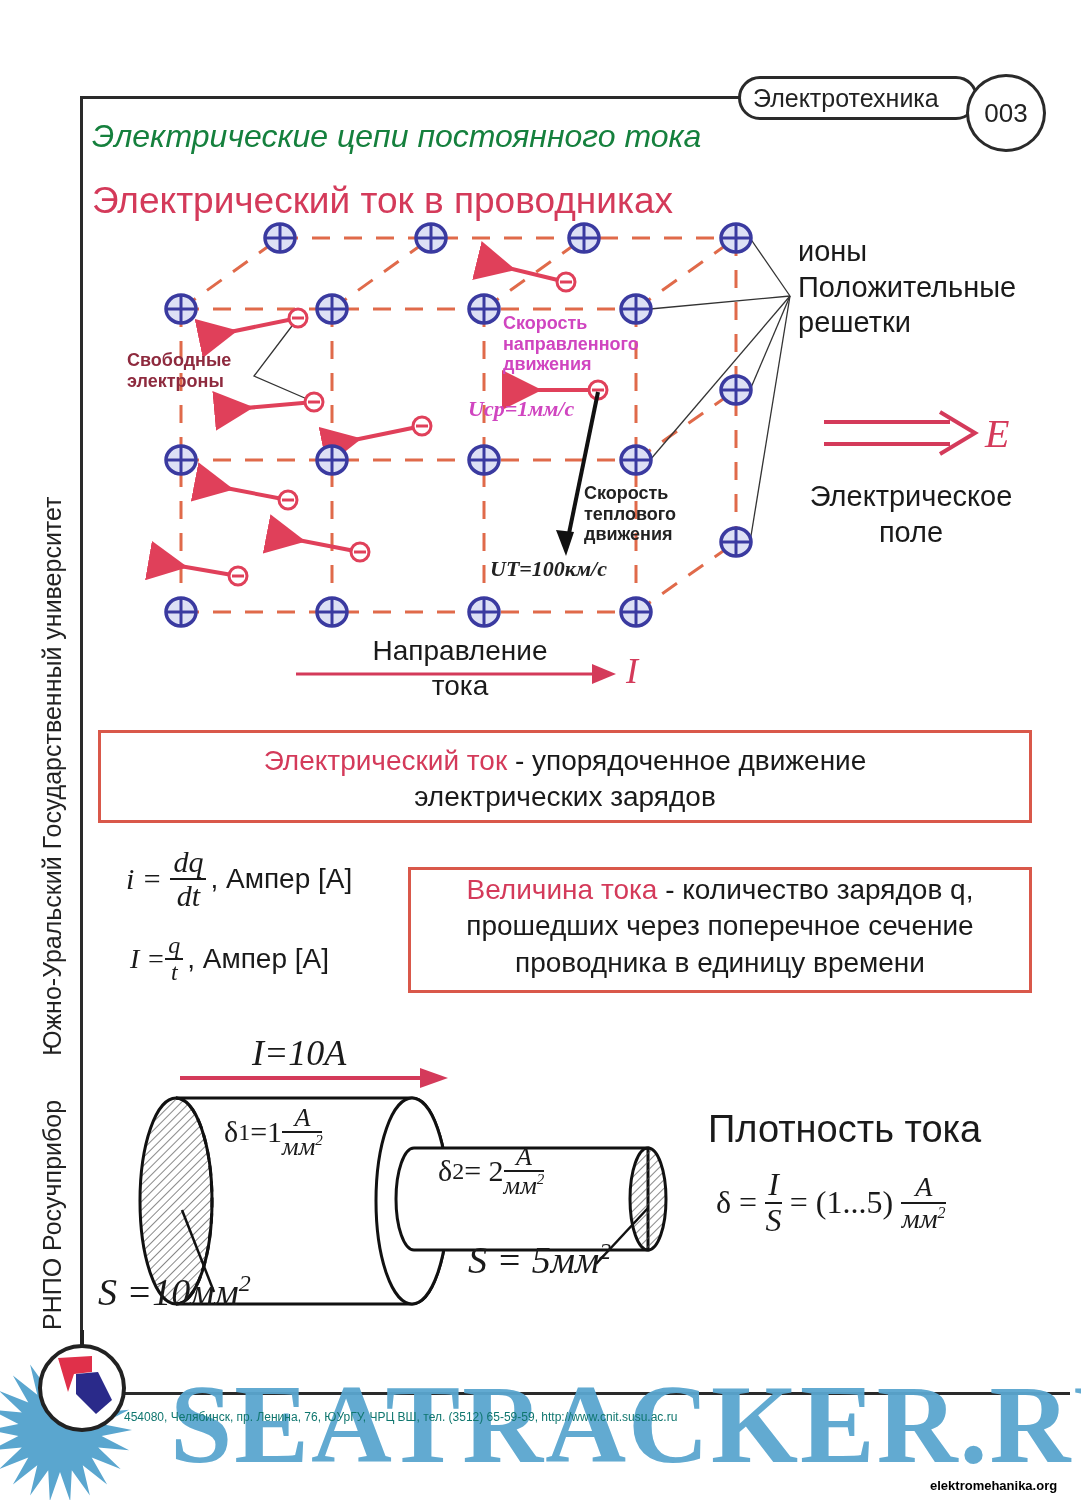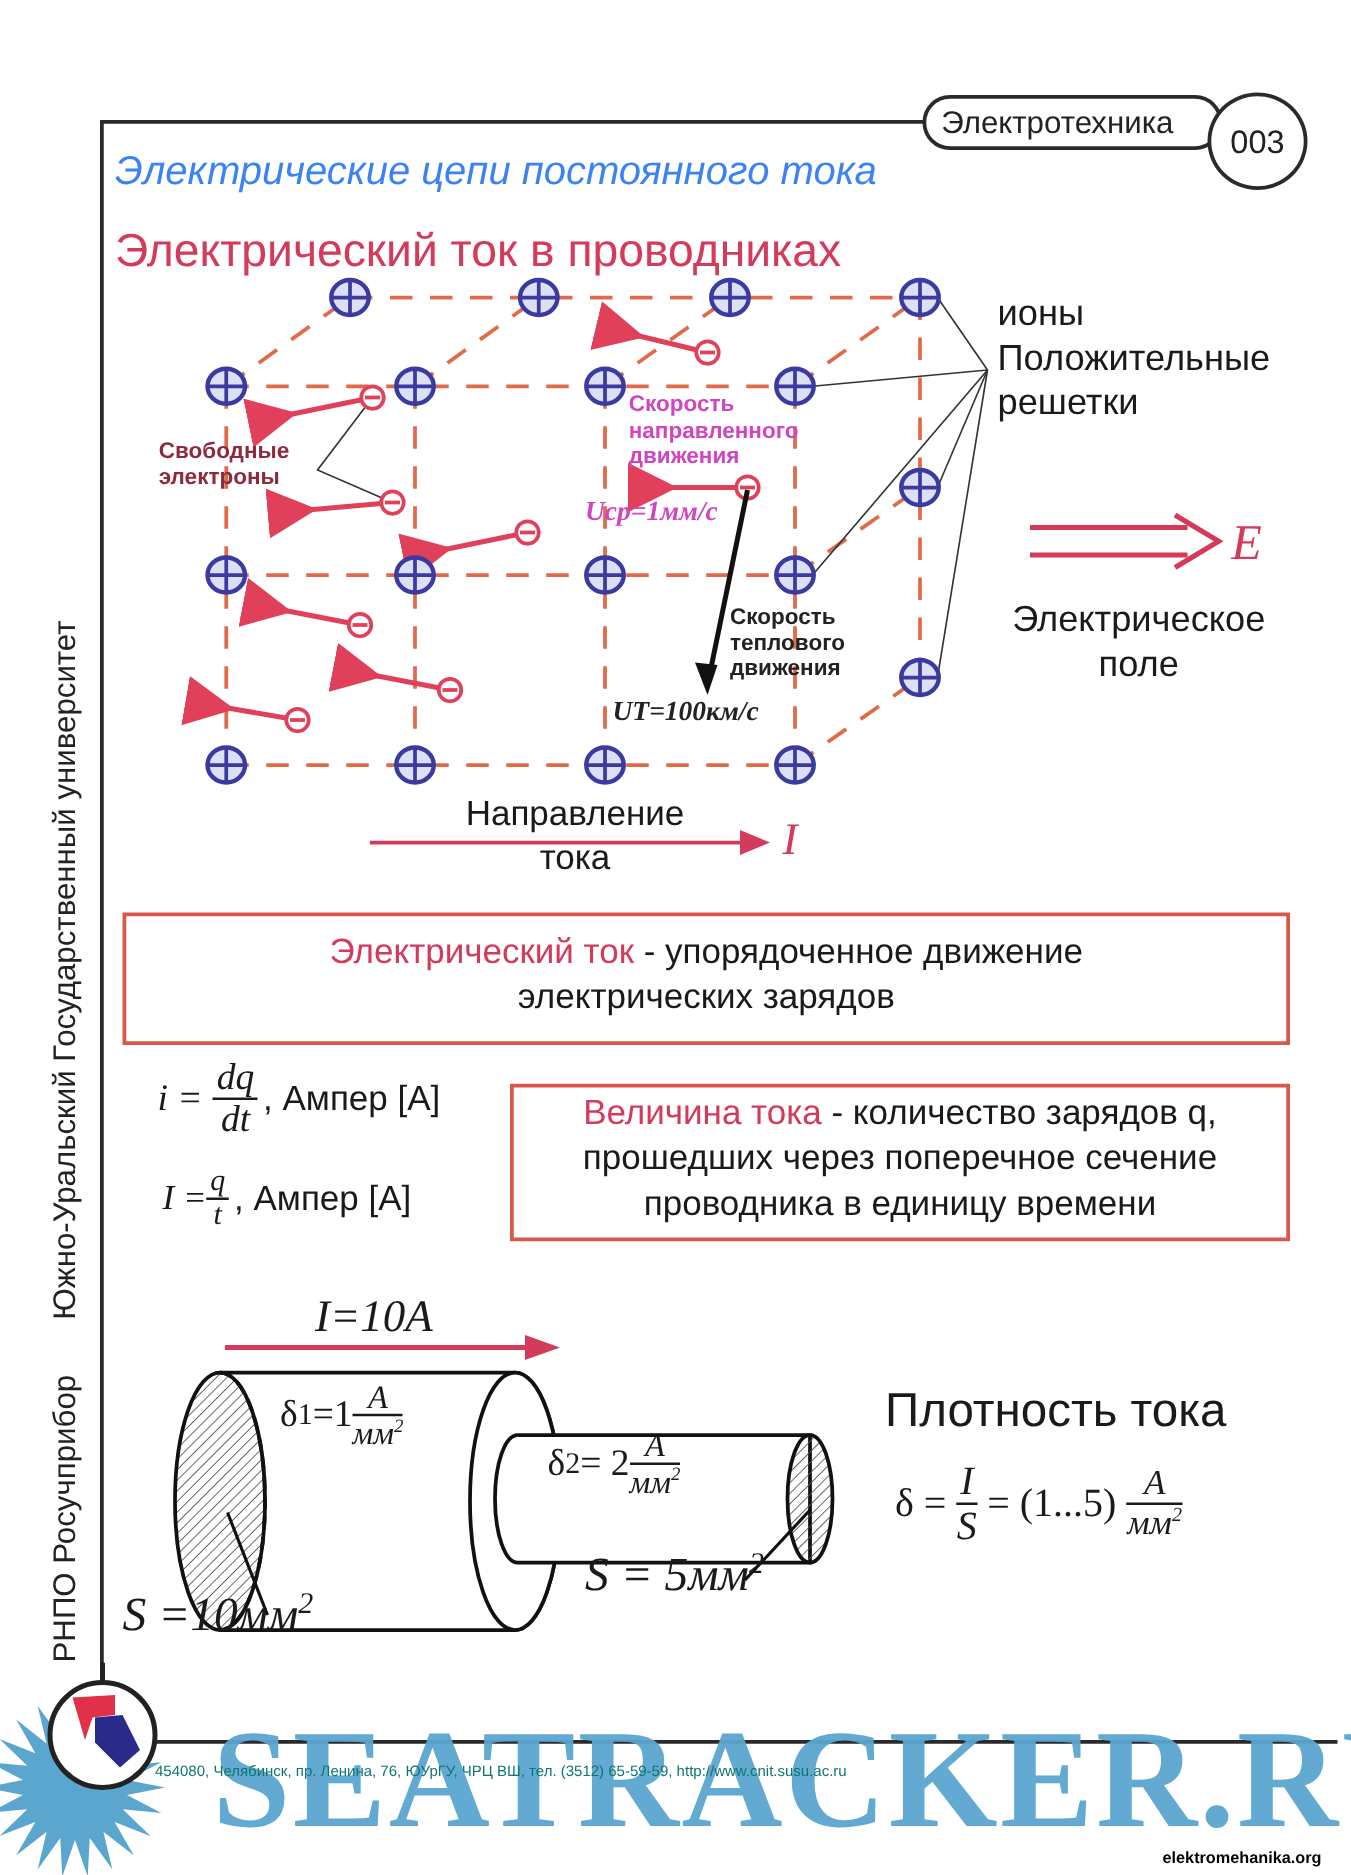--- a/index.html
+++ b/index.html
@@ -13,21 +13,21 @@
   #frame-top { left: 80px; top: 96px; width: 660px; height: 3px; background: #2a2a2a; }
   #frame-bottom { left: 80px; top: 1392px; width: 990px; height: 3px; background: #2a2a2a; }
 
   
   #badge { left: 738px; top: 76px; width: 240px; height: 44px; border: 3px solid #2a2a2a; border-radius: 24px;
            background: #fff; display: flex; align-items: center; padding-left: 12px; box-sizing: border-box;
            font-size: 25px; color: #222; }
   #page-num { left: 966px; top: 74px; width: 74px; height: 72px; border: 3px solid #2a2a2a; border-radius: 50%;
               background: #fff; display: flex; align-items: center; justify-content: center; font-size: 26px; color: #222; }
 
-  #title { left: 92px; top: 118px; font-size: 32px; font-style: italic; color: #3b82f6; }
+  #title { left: 92px; top: 118px; font-size: 32px; font-style: italic; color: #15803d; }
   #subtitle { left: 92px; top: 180px; font-size: 37px; color: #d43a5a; }
 
   
   #side-text { left: 38px; top: 1330px; transform-origin: left top; transform: rotate(-90deg);
                font-size: 25px; color: #222; white-space: nowrap; width: 960px; }
   #side-text span.gap { display: inline-block; width: 44px; }
 
   
   #lattice { left: 0; top: 0; }
   .lbl { position: absolute; font-weight: bold; line-height: 1.15; }
@@ -38,21 +38,21 @@
   #lbl-ut { left: 490px; top: 556px; font-size: 22px; color: #222; font-style: italic; font-weight: bold; }
 
   #lbl-ions { left: 798px; top: 234px; font-size: 29px; color: #1a1a1a; line-height: 1.23; }
   #lbl-field { left: 798px; top: 478px; font-size: 29px; color: #1a1a1a; text-align: center; width: 226px; line-height: 1.25; }
   #lbl-E { left: 985px; top: 410px; font-size: 40px; color: #d43a5a; font-style: italic; }
   #lbl-dir { left: 340px; top: 633px; font-size: 28px; color: #1a1a1a; text-align: center; width: 240px; line-height: 1.25; }
   #lbl-I { left: 626px; top: 650px; font-size: 36px; color: #d43a5a; font-style: italic; }
 
   
   .defbox { position: absolute; border: 3px solid #d9584a; box-sizing: border-box; text-align: center; background: #fff; }
-  #def1 { left: 98px; top: 730px; width: 934px; height: 106px; font-size: 28px; padding-top: 10px; line-height: 1.3; }
+  #def1 { left: 98px; top: 730px; width: 934px; height: 93px; font-size: 28px; padding-top: 10px; line-height: 1.3; }
   #def2 { left: 408px; top: 867px; width: 624px; height: 126px; font-size: 28px; padding-top: 2px; line-height: 1.3; }
   .accent { color: #d43a5a; }
 
   
   .frac { display: inline-flex; flex-direction: column; align-items: center; vertical-align: middle; }
   .frac .num { border-bottom: 2px solid #1a1a1a; padding: 0 3px; line-height: 1.05; }
   .frac .den { line-height: 1.05; }
   #f1 { left: 126px; top: 846px; font-size: 30px; display: flex; align-items: center; }
   #f2 { left: 130px; top: 933px; font-size: 28px; display: flex; align-items: center; }
   .unit { font-family: "Liberation Sans", sans-serif; font-style: normal; font-size: 28px; margin-left: 4px; }

